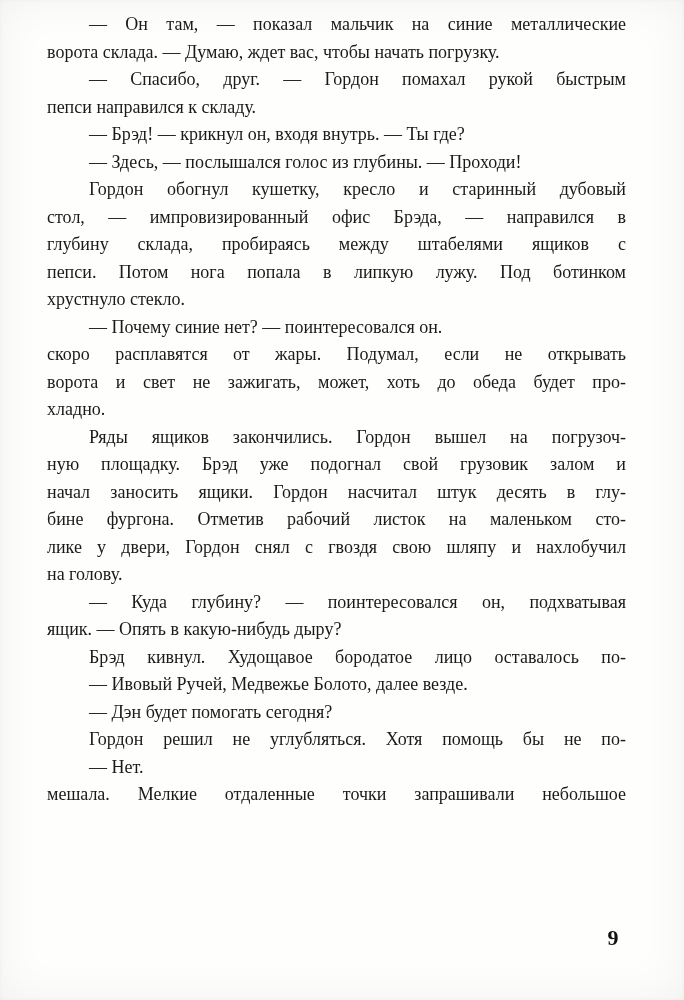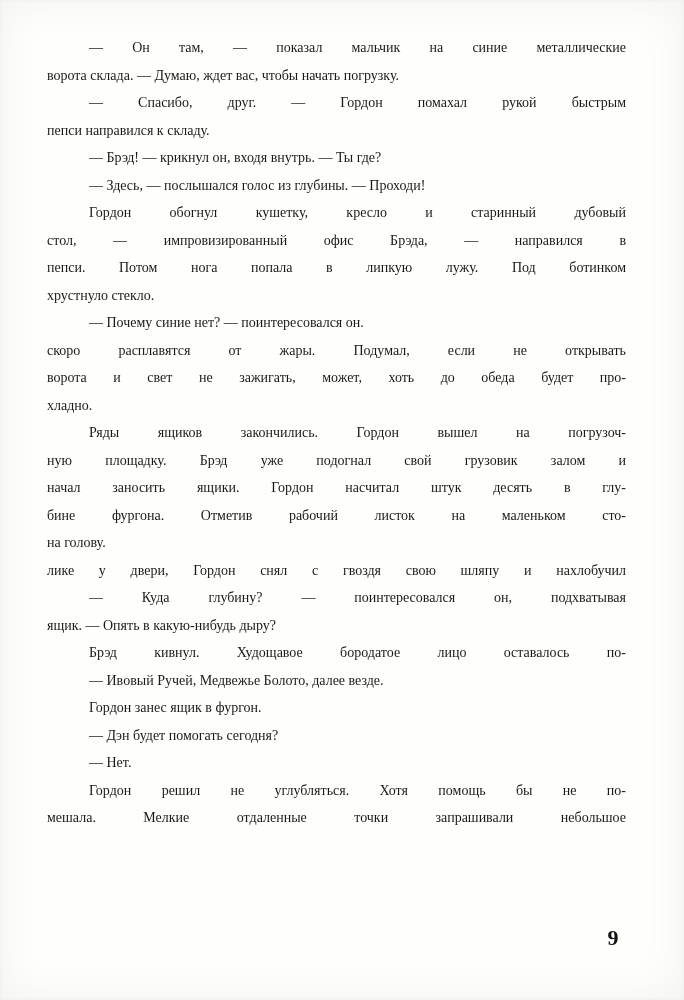--- a/index.html
+++ b/index.html
@@ -13,23 +13,23 @@
     height: 1000px;
     margin: 0 auto;
     background: #fefefc;
     overflow: hidden;
     box-shadow: inset 0 0 45px rgba(0,0,0,0.055), inset 0 0 4px rgba(0,0,0,0.04);
     font-family: "Liberation Serif", "DejaVu Serif", serif;
   }
   .text-block {
     position: absolute;
     left: 47px;
-    top: 34px;
+    top: 11px;
     width: 579px;
-    font-size: 14px;
+    font-size: 18px;
     line-height: 27.5px;
     color: #1a1a1a;
   }
   .line {
     height: 27.5px;
     overflow: hidden;
     text-align: justify;
     text-align-last: justify;
     text-justify: inter-word;
     white-space: normal;
@@ -58,36 +58,36 @@
 <div class="page">
   <div class="text-block">
       <div class="line indent">— Он там, — показал мальчик на синие металлические</div>
       <div class="line para-end">ворота склада. — Думаю, ждет вас, чтобы начать погрузку.</div>
       <div class="line indent">— Спасибо, друг. — Гордон помахал рукой быстрым</div>
       <div class="line para-end">пепси направился к складу.</div>
       <div class="line indent para-end">— Брэд! — крикнул он, входя внутрь. — Ты где?</div>
       <div class="line indent para-end">— Здесь, — послышался голос из глубины. — Проходи!</div>
       <div class="line indent">Гордон обогнул кушетку, кресло и старинный дубовый</div>
       <div class="line">стол, — импровизированный офис Брэда, — направился в</div>
+      <div class="line">глубину склада, пробираясь между штабелями ящиков с</div>
       <div class="line">пепси. Потом нога попала в липкую лужу. Под ботинком</div>
       <div class="line para-end">хрустнуло стекло.</div>
       <div class="line indent para-end">— Почему синие нет? — поинтересовался он.</div>
       <div class="line">скоро расплавятся от жары. Подумал, если не открывать</div>
       <div class="line">ворота и свет не зажигать, может, хоть до обеда будет про-</div>
       <div class="line para-end">хладно.</div>
       <div class="line indent">Ряды ящиков закончились. Гордон вышел на погрузоч-</div>
       <div class="line">ную площадку. Брэд уже подогнал свой грузовик залом и</div>
       <div class="line">начал заносить ящики. Гордон насчитал штук десять в глу-</div>
       <div class="line">бине фургона. Отметив рабочий листок на маленьком сто-</div>
+      <div class="line">лике у двери, Гордон снял с гвоздя свою шляпу и нахлобучил</div>
       <div class="line para-end">на голову.</div>
-      <div class="line">лике у двери, Гордон снял с гвоздя свою шляпу и нахлобучил</div>
       <div class="line indent">— Куда глубину? — поинтересовался он, подхватывая</div>
       <div class="line para-end">ящик. — Опять в какую-нибудь дыру?</div>
       <div class="line indent">Брэд кивнул. Худощавое бородатое лицо оставалось по-</div>
       <div class="line indent para-end">— Ивовый Ручей, Медвежье Болото, далее везде.</div>
-      <div class="line indent para-end">Гордон занес ящик в фургон.</div>
       <div class="line indent para-end">— Дэн будет помогать сегодня?</div>
+      <div class="line indent">Гордон решил не углубляться. Хотя помощь бы не по-</div>
       <div class="line indent para-end">— Нет.</div>
-      <div class="line indent">Гордон решил не углубляться. Хотя помощь бы не по-</div>
       <div class="line">мешала. Мелкие отдаленные точки запрашивали небольшое</div>
     </div>
   <div class="page-number">9</div>
 </div>
 
 </body></html>

